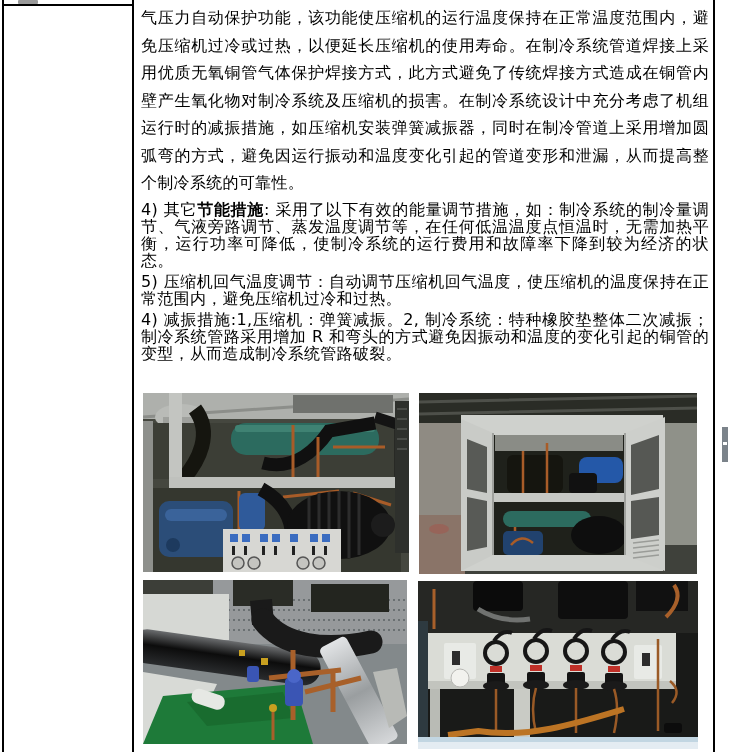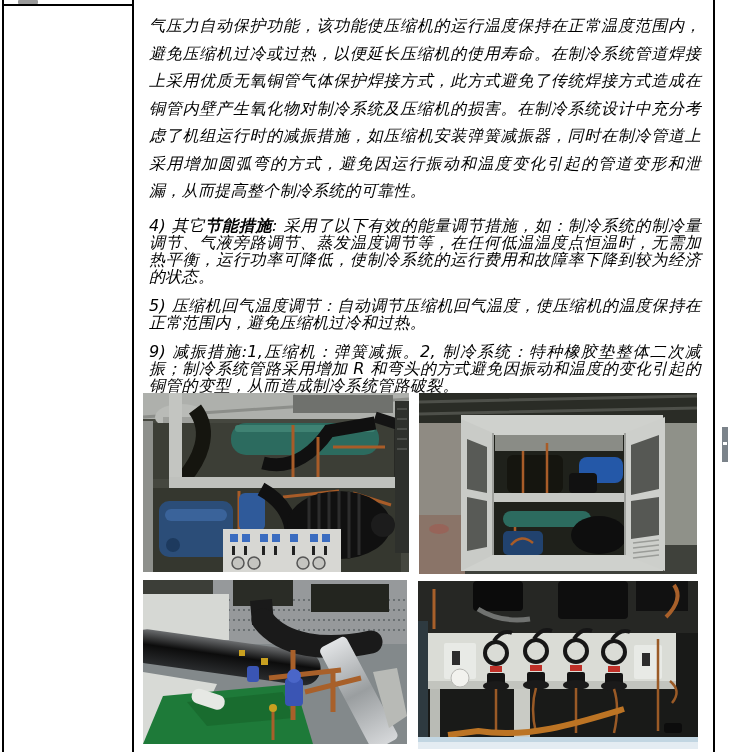--- a/index.html
+++ b/index.html
@@ -19,21 +19,21 @@
   
   #scrollbar-thumb{position:absolute;left:722px;top:427px;width:6px;height:35px;background:#7b838a;}
   #scrollbar-thumb .dash{position:absolute;left:1px;top:15px;width:4px;height:3px;background:#ffffff;}
   
   .textcol{
     position:absolute;left:137px;top:0;width:576px;
     font-size:16px;line-height:27.5px;
     text-align:justify;text-align-last:left;
     letter-spacing:0.3px;
   }
-  .textcol p{margin:12px;font-style:italic;}
+  .textcol p{margin:4px;}
   #paragraph-intro{margin-bottom:2px;}
   .tight{line-height:17px;}
   .bold{font-weight:bold;}
   
   .photo{position:absolute;overflow:hidden;background:#444;}
   .photo svg{display:block;width:100%;height:100%;}
   #photo-unit-front{left:143px;top:393px;width:266px;height:179px;}
   #photo-unit-doors{left:419px;top:393px;width:278px;height:181px;}
   #photo-piping-closeup{left:143px;top:580px;width:264px;height:164px;}
   #photo-valve-panel{left:418px;top:581px;width:280px;height:168px;}
@@ -46,21 +46,21 @@
 <div class="vline" id="border-right"></div>
 <div id="leftcell-divider"></div>
 <div id="leftcell-smudge"></div>
 
 <div style="position:absolute;left:4px;top:6px;width:128px;height:746px;"></div>
 
 <div class="textcol">
   <p id="paragraph-intro">气压力自动保护功能，该功能使压缩机的运行温度保持在正常温度范围内，避免压缩机过冷或过热，以便延长压缩机的使用寿命。在制冷系统管道焊接上采用优质无氧铜管气体保护焊接方式，此方式避免了传统焊接方式造成在铜管内壁产生氧化物对制冷系统及压缩机的损害。在制冷系统设计中充分考虑了机组运行时的减振措施，如压缩机安装弹簧减振器，同时在制冷管道上采用增加圆弧弯的方式，避免因运行振动和温度变化引起的管道变形和泄漏，从而提高整个制冷系统的可靠性。</p>
   <p class="tight"><span>4) 其它</span><span class="bold">节能措施</span><span>: 采用了以下有效的能量调节措施，如：制冷系统的制冷量调节、气液旁路调节、蒸发温度调节等，在任何低温温度点恒温时，无需加热平衡，运行功率可降低，使制冷系统的运行费用和故障率下降到较为经济的状态。</span></p>
   <p class="tight">5) 压缩机回气温度调节：自动调节压缩机回气温度，使压缩机的温度保持在正常范围内，避免压缩机过冷和过热。</p>
-  <p class="tight">9) 减振措施:1,压缩机：弹簧减振。2, 制冷系统：特种橡胶垫整体二次减振；制冷系统管路采用增加 R 和弯头的方式避免因振动和温度的变化引起的铜管的变型，从而造成制冷系统管路破裂。</p>
+  <p class="tight">4) 减振措施:1,压缩机：弹簧减振。2, 制冷系统：特种橡胶垫整体二次减振；制冷系统管路采用增加 R 和弯头的方式避免因振动和温度的变化引起的铜管的变型，从而造成制冷系统管路破裂。</p>
 </div>
 
 <div class="photo" id="photo-unit-front">
 <svg viewBox="0 0 266 179" preserveAspectRatio="none">
   <rect width="266" height="179" fill="#45473f"></rect>
   <rect width="266" height="26" fill="#aeb0ac"></rect>
   <path d="M0 24 L266 6" stroke="#8c8e8a" stroke-width="3" fill="none"></path>
   <rect x="150" y="2" width="100" height="18" fill="#6f716d"></rect>
   <ellipse cx="38" cy="24" rx="26" ry="13" fill="#b9bbb7"></ellipse>
   <rect x="20" y="24" width="36" height="28" fill="#9fa19d"></rect>

